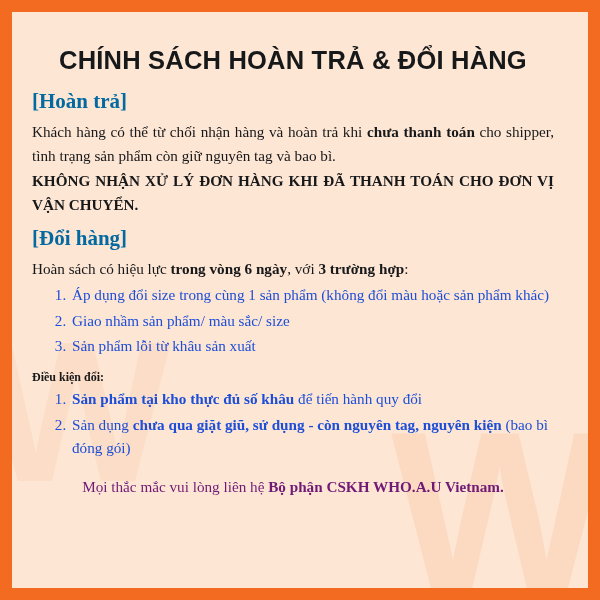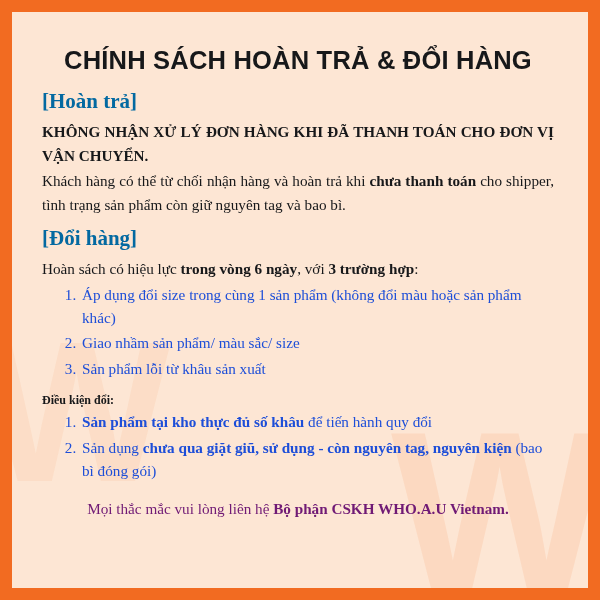--- a/index.html
+++ b/index.html
@@ -51,21 +51,21 @@
     font-family: "Liberation Sans", sans-serif;
     font-weight: 700;
     font-size: 200px;
     line-height: 1;
     color: rgba(242,107,33,0.07);
     pointer-events: none;
     user-select: none;
   }
   .content {
     position: relative;
-    padding: 26px 34px 0 30px;
+    padding: 26px 34px 0 20px;
     z-index: 2;
   }
   h1.title {
     font-family: "Liberation Sans", sans-serif;
     font-weight: 700;
     font-size: 25.5px;
     text-align: center;
     margin: 8px 0 14px 0;
     color: #17181A;
     letter-spacing: 0.2px;
@@ -123,23 +123,23 @@
 
     <div class="watermark2">W</div>
     <div class="watermark">W</div>
 
     <div class="content">
 
       <h1 class="title">CHÍNH SÁCH HOÀN TRẢ &amp; ĐỔI HÀNG</h1>
 
       <h2 class="section">[Hoàn trả]</h2>
 
+      <p class="para"><span>Khách hàng có thể từ chối nhận hàng và hoàn trả khi </span><span class="b">chưa thanh toán</span><span> cho shipper, tình trạng sản phẩm còn giữ nguyên tag và bao bì.</span></p>
+
       <p class="para warn">KHÔNG NHẬN XỬ LÝ ĐƠN HÀNG KHI ĐÃ THANH TOÁN CHO ĐƠN VỊ VẬN CHUYỂN.</p>
-
-      <p class="para"><span>Khách hàng có thể từ chối nhận hàng và hoàn trả khi </span><span class="b">chưa thanh toán</span><span> cho shipper, tình trạng sản phẩm còn giữ nguyên tag và bao bì.</span></p>
 
       <h2 class="section">[Đổi hàng]</h2>
 
       <p class="para"><span>Hoàn sách có hiệu lực </span><span class="b">trong vòng 6 ngày</span><span>, với </span><span class="b">3 trường hợp</span><span>:</span></p>
 
       <ol class="list">
         <li>Áp dụng đổi size trong cùng 1 sản phẩm (không đổi màu hoặc sản phẩm khác)</li>
         <li>Giao nhầm sản phẩm/ màu sắc/ size</li>
         <li>Sản phẩm lỗi từ khâu sản xuất</li>
       </ol>

